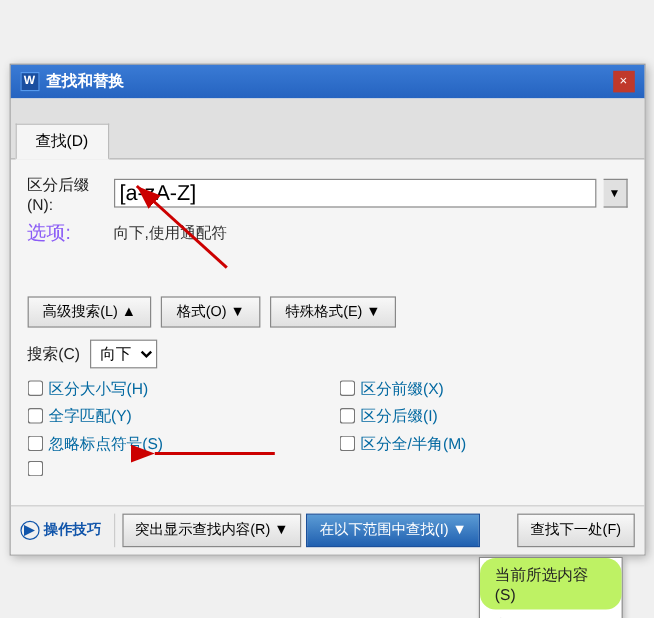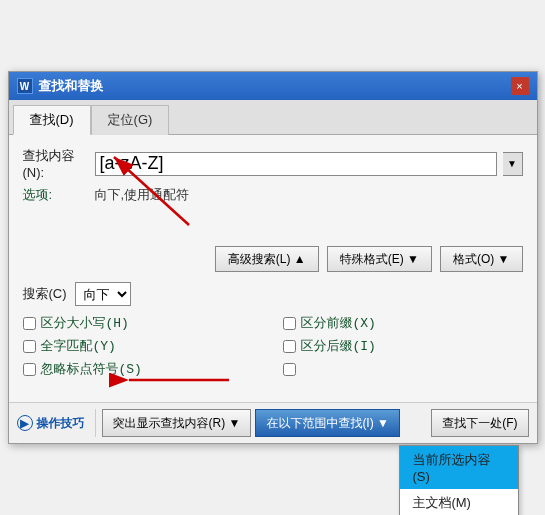--- a/index.html
+++ b/index.html
@@ -56,21 +56,21 @@
       cursor: pointer;
       display: flex;
       align-items: center;
       justify-content: center;
       font-size: 11px;
     }
     .tabs {
       display: flex;
       background: #e0e0e0;
       border-bottom: 1px solid #aaa;
-      padding-top: 4px;
+      padding-top: 20px;
       padding-left: 4px;
       gap: 0;
     }
     .tab {
       padding: 5px 16px;
       background: #e0e0e0;
       border: 1px solid #bbb;
       border-bottom: none;
       cursor: pointer;
       font-size: 13px;
@@ -126,33 +126,32 @@
       cursor: pointer;
       font-size: 10px;
     }
     .options-row {
       display: flex;
       align-items: center;
       margin-bottom: 8px;
     }
     .options-label {
       width: 72px;
-      font-size: 13px;
-      color: #14532d;
+      font-size: 16px;
+      color: #8b5cf6;
       flex-shrink: 0;
     }
     .options-value {
       font-size: 13px;
       color: #333;
     }
     .buttons-row {
       display: flex;
       gap: 8px;
       margin: 4px 0 10px 0;
-      justify-content: flex-end;
     }
     .btn {
       height: 26px;
       padding: 0 12px;
       border: 1px solid #888;
       background: linear-gradient(to bottom, #f8f8f8, #e0e0e0);
       font-size: 12px;
       cursor: pointer;
       display: flex;
       align-items: center;
@@ -181,22 +180,21 @@
       gap: 5px;
       font-size: 13px;
     }
     .checkbox-item input[type=checkbox] {
       width: 13px;
       height: 13px;
       cursor: pointer;
     }
     .checkbox-label {
       cursor: pointer;
-      color: #14532d;
-      font-family: Liberation Mono, monospace;
+      color: #0369a1;
     }
     .bottom-bar {
       background: #f0f0f0;
       border-top: 1px solid #ccc;
       padding: 6px 8px;
       display: flex;
       align-items: stretch;
       gap: 0;
       position: relative;
     }
@@ -262,21 +260,22 @@
       min-width: 120px;
       box-shadow: 2px 2px 5px rgba(0,0,0,0.2);
     }
     .dropdown-overlay .dd-item {
       padding: 5px 12px;
       font-size: 13px;
       cursor: pointer;
       color: #222;
     }
     .dd-item.highlighted {
-      background: #0ea5e9;
+      background: #bef264;
+      border-radius: 13px;
     }
     
     svg.arrow-svg {
       position: absolute;
       pointer-events: none;
       overflow: visible;
     }
     .relative-wrapper {
       position: relative;
     }
@@ -290,23 +289,20 @@
     <div class="title-bar-left">
       <div class="title-icon">W</div>
       <span>查找和替换</span>
     </div>
     <button class="title-close">×</button>
   </div>
 
   <div class="tabs">
     <div class="tab active">
       <span>查找(D)</span>
-    </div>
-    <div class="tab">
-      <span>定位(G)</span>
     </div>
   </div>
 
   <div class="content relative-wrapper">
 
     <svg class="arrow-svg" style="left:0;top:0;width:100%;height:100%;z-index:5;">
 
       <defs>
         <marker id="arrowhead1" markerWidth="8" markerHeight="6" refX="8" refY="3" orient="auto">
           <polygon points="0 0, 8 3, 0 6" fill="#cc0000"></polygon>
@@ -315,43 +311,43 @@
           <polygon points="8 0, 0 3, 8 6" fill="#cc0000"></polygon>
         </marker>
       </defs>
 
       <line x1="180" y1="90" x2="105" y2="22" stroke="#cc0000" stroke-width="2.5" marker-end="url(#arrowhead1)"></line>
 
       <line x1="220" y1="245" x2="120" y2="245" stroke="#cc0000" stroke-width="2.5" marker-end="url(#arrowhead2)"></line>
     </svg>
 
     <div class="form-row">
-      <span class="form-label">查找内容(N):</span>
+      <span class="form-label">区分后缀(N):</span>
       <div class="form-control-row">
         <input type="text" class="search-input" value="[a-zA-Z]" style="flex: 1 1 0%;">
         <div class="dropdown-arrow">▼</div>
       </div>
     </div>
 
     <div class="options-row">
       <span class="options-label">选项:</span>
       <span class="options-value">向下,使用通配符</span>
     </div>
 
     <div style="height:30px;"></div>
 
     <div class="buttons-row">
       <button class="btn">
         <span>高级搜索(L) ▲</span>
       </button>
       <button class="btn">
-        <span>特殊格式(E) ▼</span>
+        <span>格式(O) ▼</span>
       </button>
       <button class="btn">
-        <span>格式(O) ▼</span>
+        <span>特殊格式(E) ▼</span>
       </button>
     </div>
 
     <div class="search-dir-row">
       <span class="search-dir-label">搜索(C)</span>
       <div style="display:flex;align-items:flex-end;gap:0;">
         <select style="height:24px;border:1px solid #888;background:white;font-size:13px;padding:0 4px;cursor:pointer;">
           <option>向上</option>
           <option selected="">向下</option>
           <option>全部</option>
@@ -374,20 +370,24 @@
       </div>
       <div class="checkbox-item">
         <input type="checkbox" id="cb-suffix" style="">
         <label for="cb-suffix" class="checkbox-label">区分后缀(I)</label>
       </div>
       <div class="checkbox-item">
         <input type="checkbox" id="cb-punct" style="">
         <label for="cb-punct" class="checkbox-label">忽略标点符号(S)</label>
       </div>
       <div class="checkbox-item">
+        <input type="checkbox" id="cb-fullhalf" style="">
+        <label for="cb-fullhalf" class="checkbox-label">区分全/半角(M)</label>
+      </div>
+      <div class="checkbox-item">
         <input type="checkbox" id="cb-space" style="">
       </div>
     </div>
   </div>
 
   <div class="bottom-bar">
 
     <div style="display:flex;align-items:center;gap:4px;margin-right:8px;">
       <div class="help-icon">▶</div>
       <span class="help-link">操作技巧</span>

